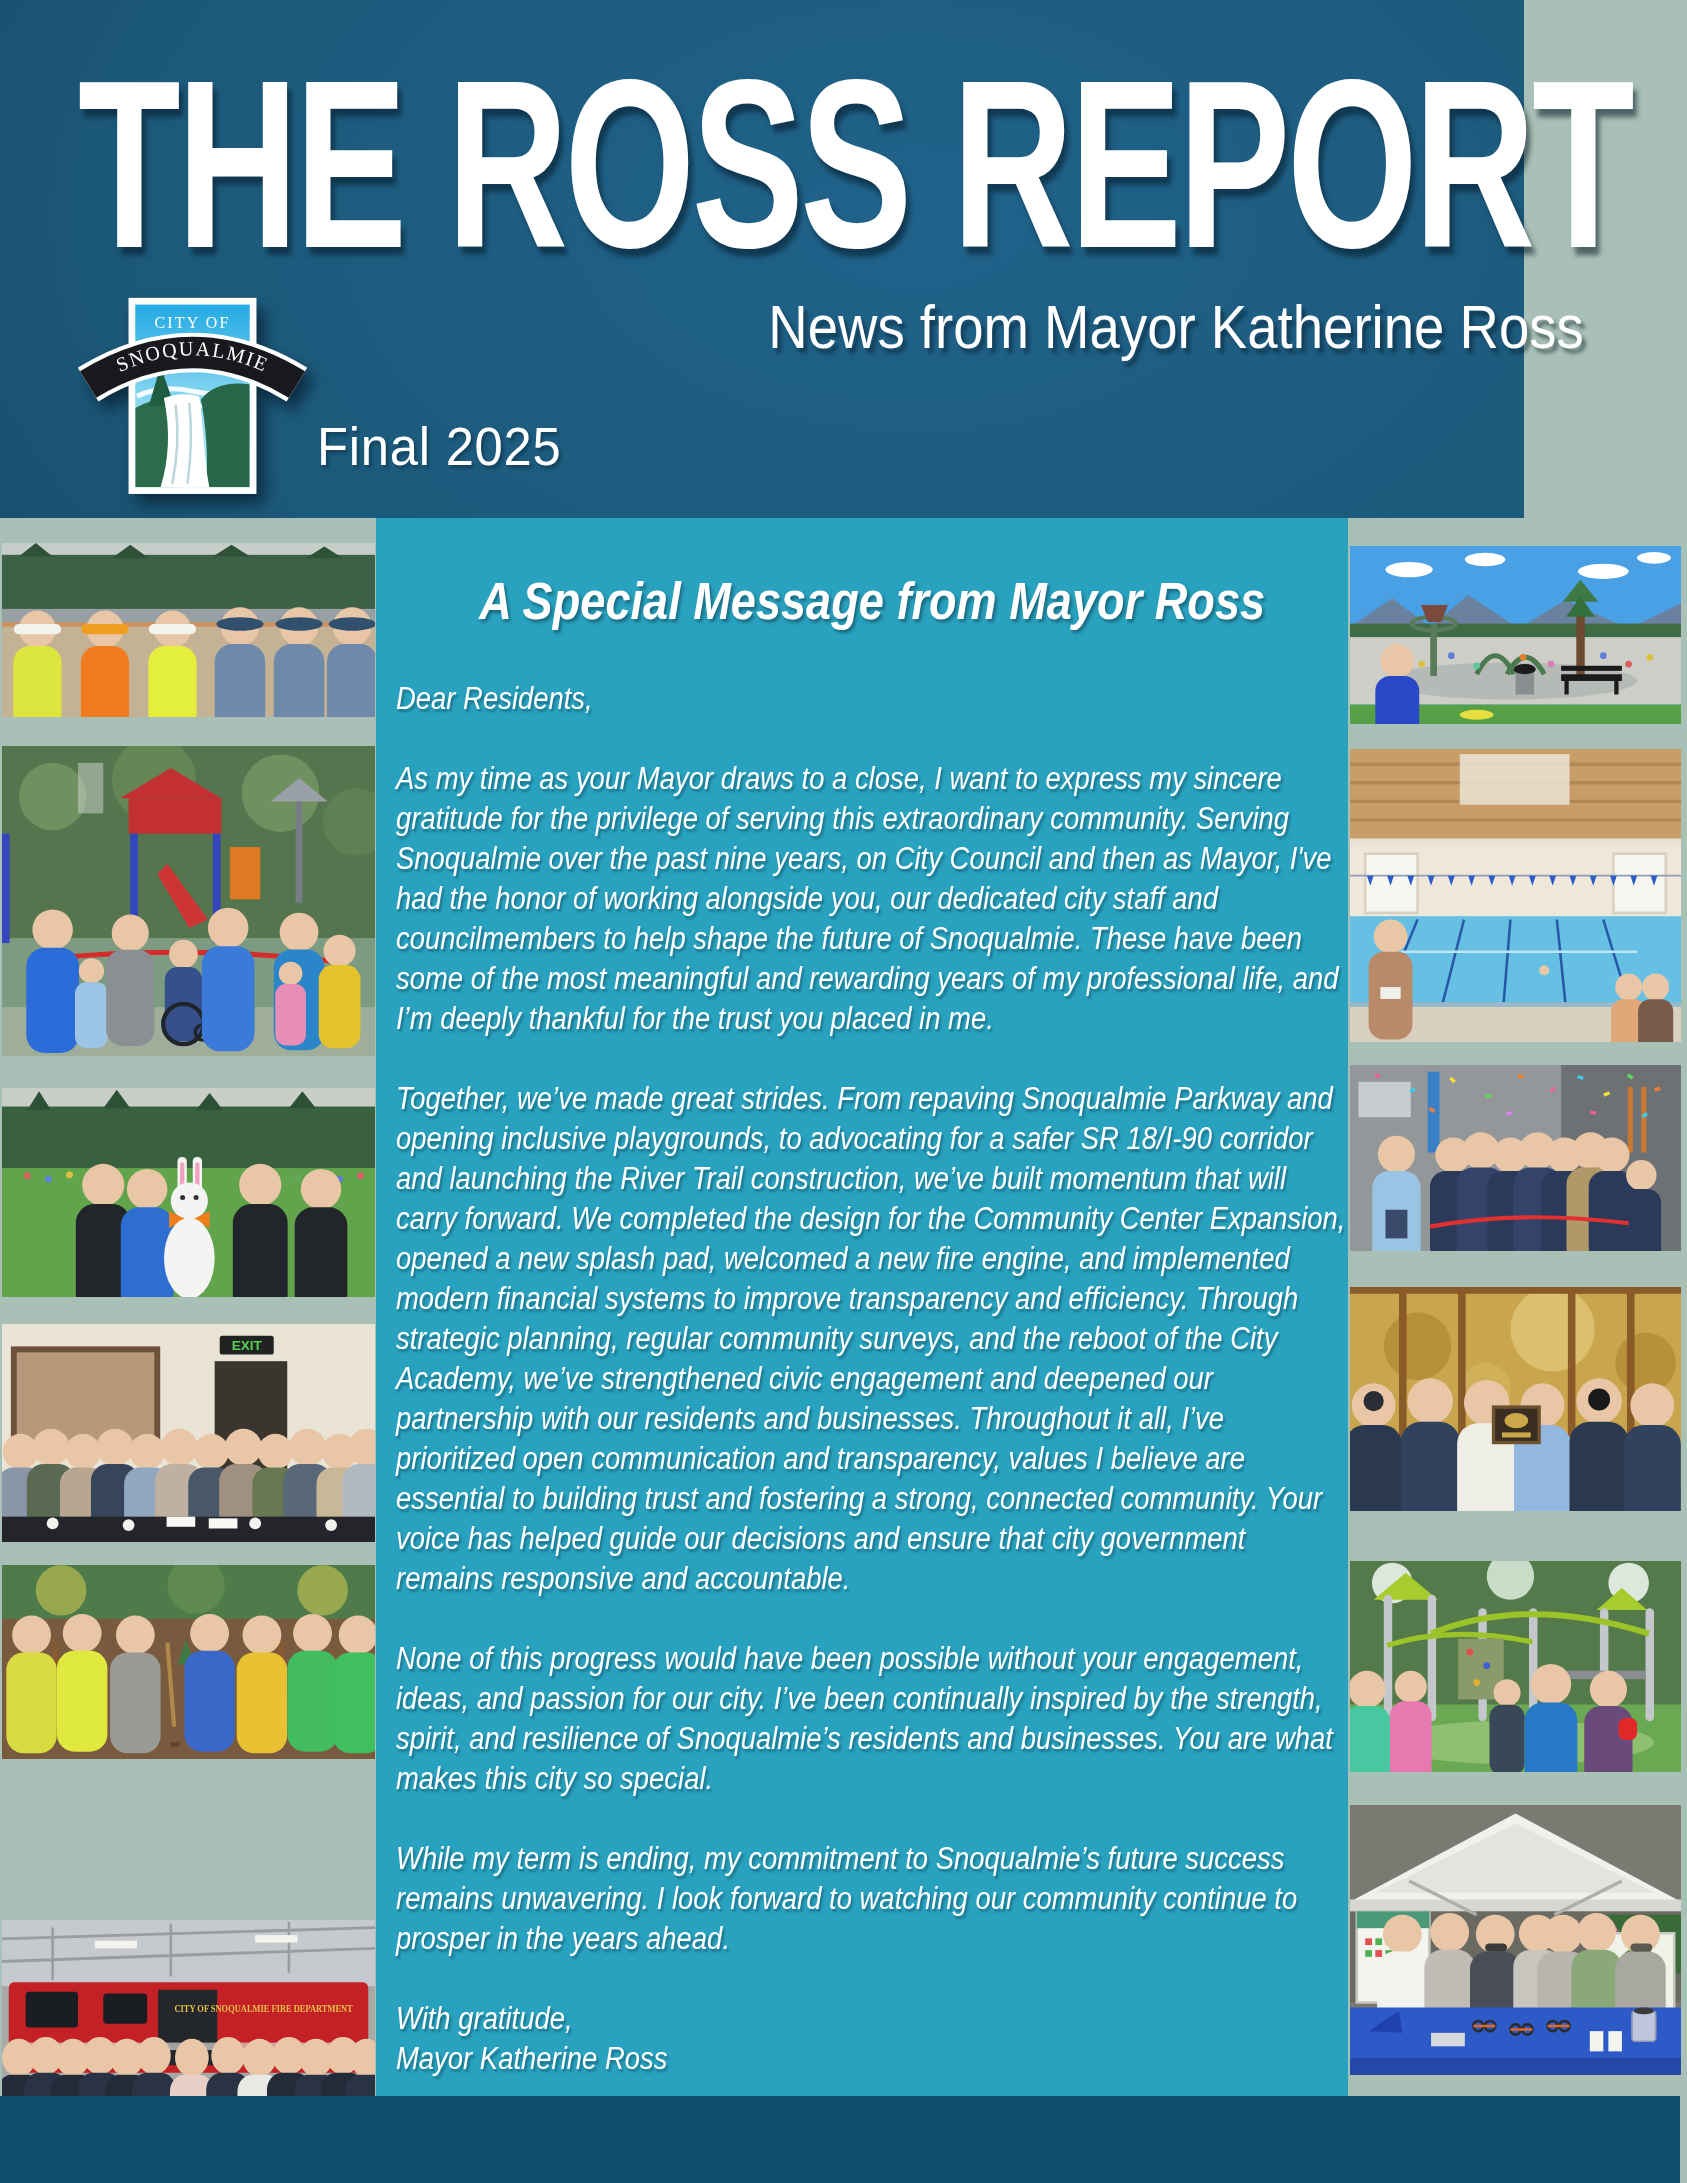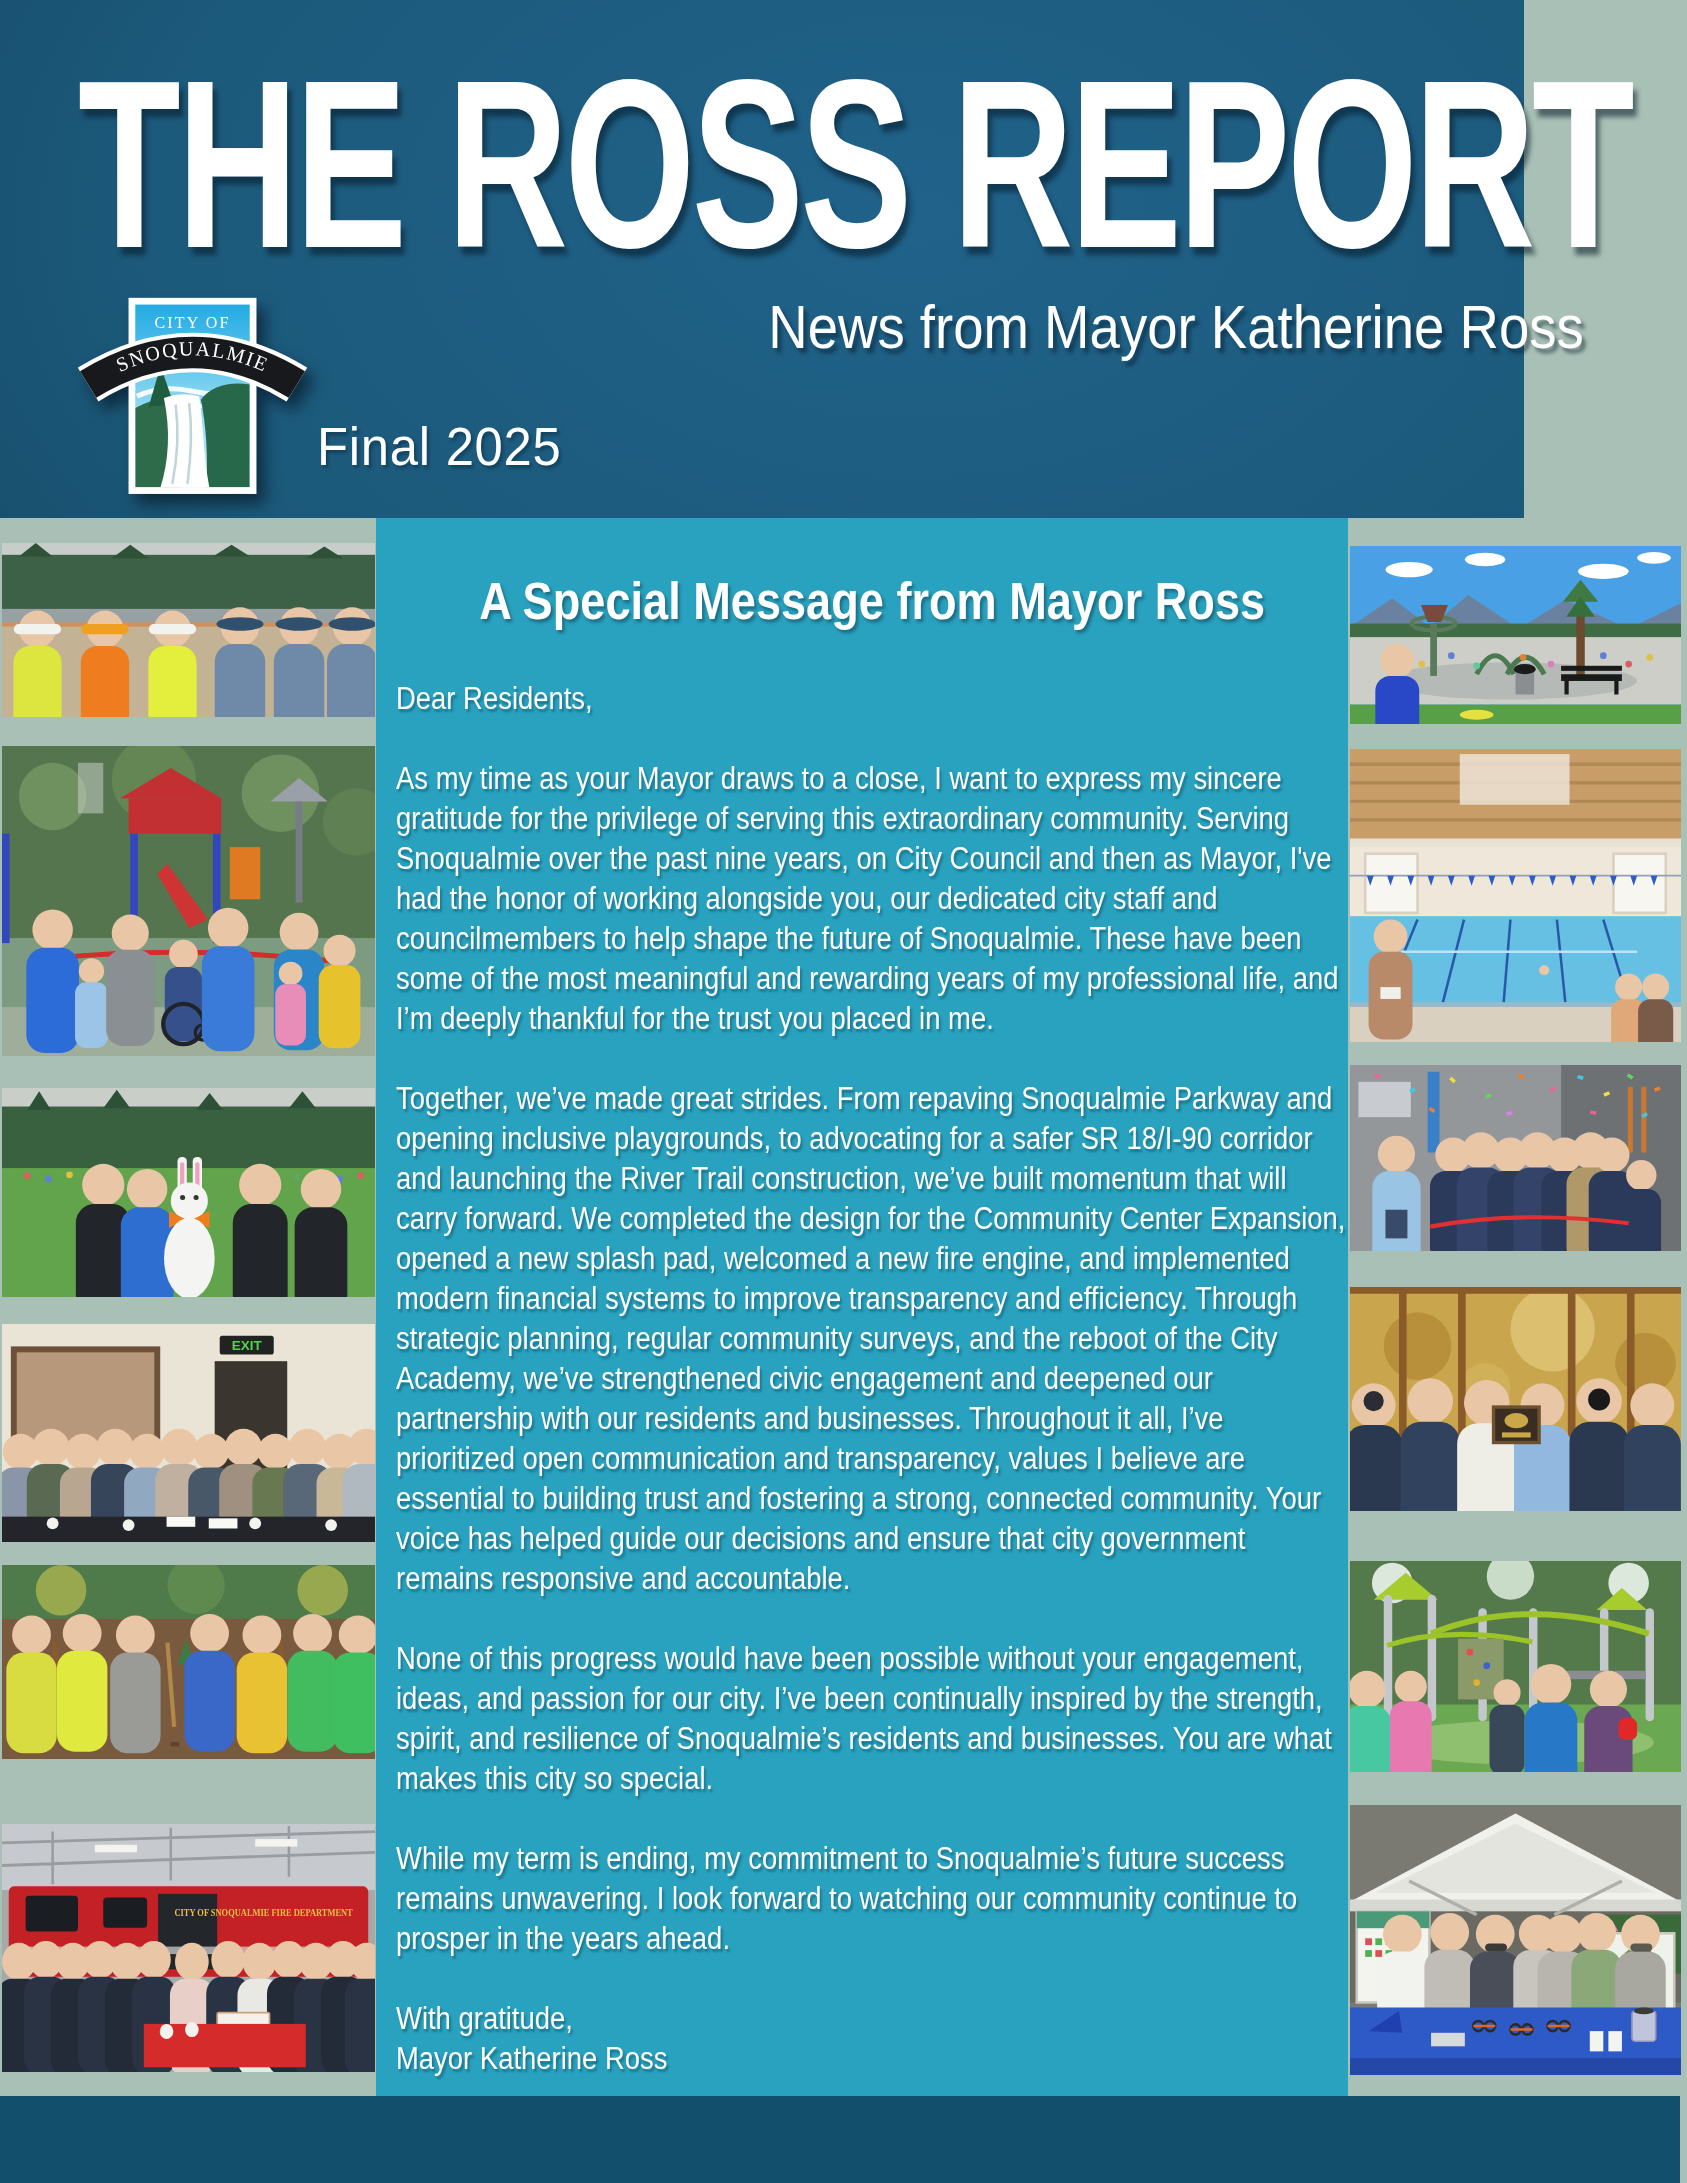--- a/index.html
+++ b/index.html
@@ -32,20 +32,21 @@
     transform:scaleX(.94);transform-origin:0 0;
     text-shadow:2.5px 3.4px 3.4px rgba(5,25,40,.4);
   }
   .logo{position:absolute;left:78px;top:297px;width:229px;height:202px;
     filter:drop-shadow(8.4px 10px 7.6px rgba(0,10,22,.55));}
   .logo svg{width:100%;height:100%;display:block}
   
   .panel{
     position:absolute;left:376px;top:518px;width:972px;height:1578px;
     background:#29a2bf;
+    font-style:italic;
   }
   .letter{
     position:absolute;left:20px;top:0;width:1076px;
     transform:scaleX(.885);transform-origin:0 0;
     color:#fff;font-size:31px;line-height:40px;
     text-shadow:2.1px 2.5px 2.5px rgba(8,40,55,.4);
   }
   .letter h2{
     margin:0;padding:56px 0 0 0;text-align:center;
     font-size:51px;line-height:56px;font-weight:bold;
@@ -54,21 +55,21 @@
   .letter p{margin:40px 0 0 0;}
   .letter p.salutation{margin-top:49px;}
   
   .ph{position:absolute;margin:0;overflow:hidden;background:#a3a3a3;}
   .ph svg{width:100%;height:100%;display:block}
   .col-left .ph{left:1.7px;width:373px;}
   .col-right .ph{left:1350px;width:331px;}
   
   .lp1{top:543px;height:174px}.lp2{top:746px;height:310px}
   .lp3{top:1088px;height:209px}.lp4{top:1324px;height:218px}
-  .lp5{top:1565px;height:194px}.lp6{top:1824px;height:248px}
+  .lp5{top:1565px;height:194px}.lp6{top:1920px;height:248px}
   
   .rp1{top:546px;height:178px}.rp2{top:749px;height:293px}
   .rp3{top:1065px;height:186px}.rp4{top:1287px;height:224px}
   .rp5{top:1561px;height:211px}.rp6{top:1805px;height:270px}
   
   .footer{
     position:absolute;left:0;top:2096px;width:1680px;height:88px;
     background:#114f6d;
   }
 </style>

